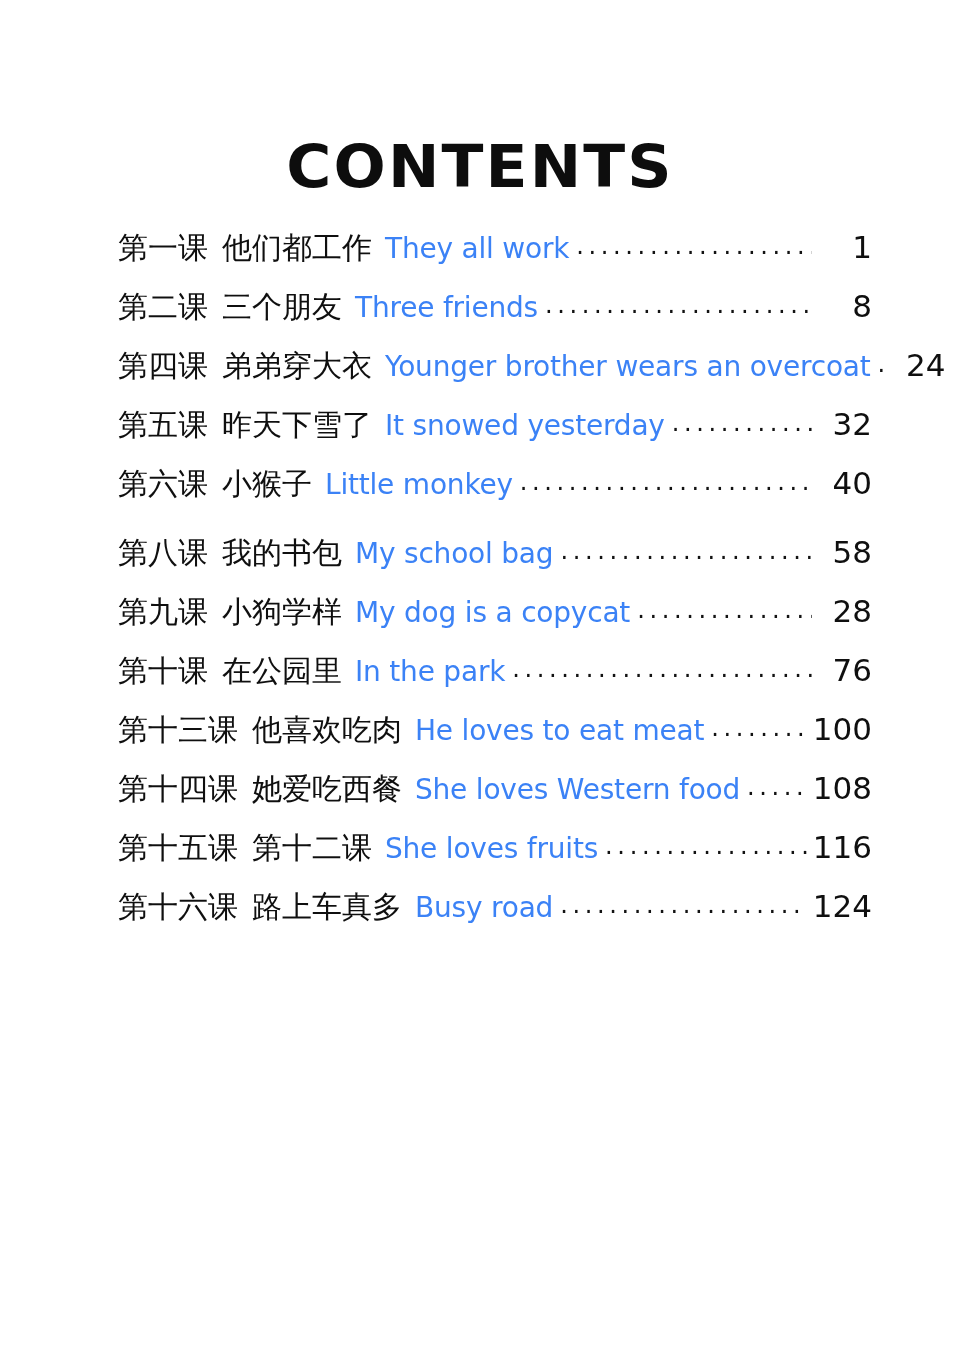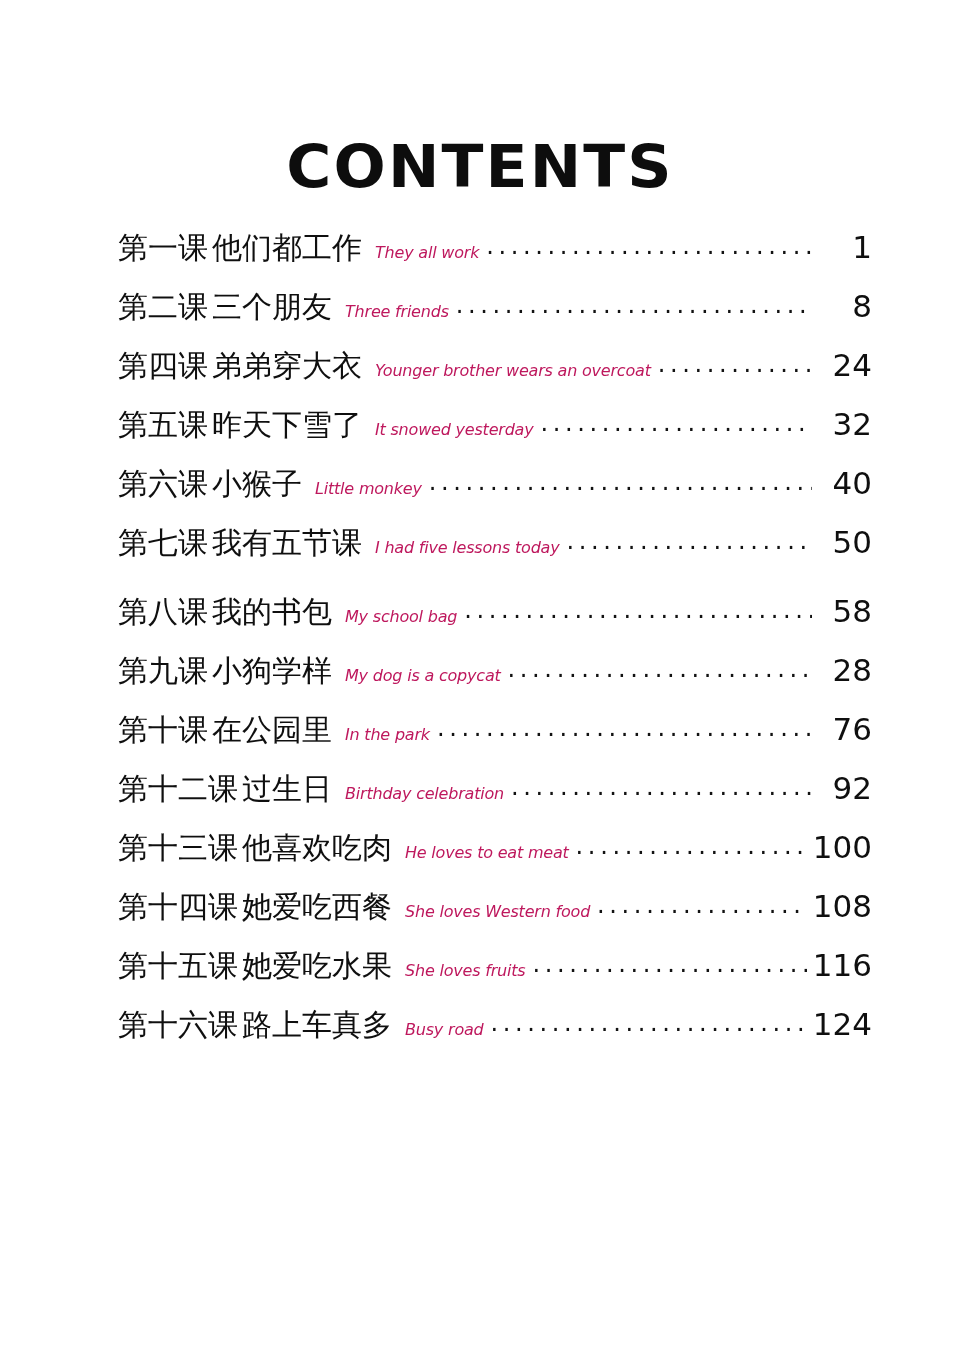--- a/index.html
+++ b/index.html
@@ -71,33 +71,32 @@
     line-height: 1;
     color: #0f0f0f;
     flex: 0 0 auto;
   }
 
   .cn-title {
     font-family: "DejaVu Serif", "Liberation Serif", serif;
     font-size: 30px;
     line-height: 1;
     color: #0f0f0f;
-    margin-left: 4px;
+    margin-left: 14px;
     flex: 0 0 auto;
   }
 
   .en-title {
     font-family: "DejaVu Sans", sans-serif;
-    font-size: 16px;
-    line-height: 1;
-    color: #be185d;
+    font-size: 28px;
+    line-height: 1;
+    color: #3b82f6;
     margin-left: 13px;
     flex: 0 0 auto;
     letter-spacing: -0.2px;
-    font-style: italic;
   }
 
   .leader {
     flex: 1 1 auto;
     min-width: 8px;
     overflow: hidden;
     margin: 0 6px 0 7px;
     position: relative;
     height: 1em;
   }
@@ -170,27 +169,20 @@
     </div>
 
     <div class="toc-row">
       <span class="lesson-no">第六课</span>
       <span class="cn-title">小猴子</span>
       <span class="en-title">Little monkey</span>
       <span class="leader"></span>
       <span class="page-no">40</span>
     </div>
 
-    <div class="toc-row">
-      <span class="lesson-no">第七课</span>
-      <span class="cn-title">我有五节课</span>
-      <span class="en-title">I had five lessons today</span>
-      <span class="leader"></span>
-      <span class="page-no">50</span>
-    </div>
 
     <div class="toc-row gap-before">
       <span class="lesson-no">第八课</span>
       <span class="cn-title">我的书包</span>
       <span class="en-title">My school bag</span>
       <span class="leader"></span>
       <span class="page-no">58</span>
     </div>
 
     <div class="toc-row">
@@ -203,47 +195,40 @@
 
     <div class="toc-row">
       <span class="lesson-no">第十课</span>
       <span class="cn-title">在公园里</span>
       <span class="en-title">In the park</span>
       <span class="leader"></span>
       <span class="page-no">76</span>
     </div>
 
 
-    <div class="toc-row">
-      <span class="lesson-no">第十二课</span>
-      <span class="cn-title">过生日</span>
-      <span class="en-title">Birthday celebration</span>
-      <span class="leader"></span>
-      <span class="page-no">92</span>
-    </div>
 
     <div class="toc-row">
       <span class="lesson-no">第十三课</span>
       <span class="cn-title">他喜欢吃肉</span>
       <span class="en-title">He loves to eat meat</span>
       <span class="leader"></span>
       <span class="page-no">100</span>
     </div>
 
     <div class="toc-row">
       <span class="lesson-no">第十四课</span>
       <span class="cn-title">她爱吃西餐</span>
       <span class="en-title">She loves Western food</span>
       <span class="leader"></span>
       <span class="page-no">108</span>
     </div>
 
     <div class="toc-row">
       <span class="lesson-no">第十五课</span>
-      <span class="cn-title">她爱吃水果</span>
+      <span class="cn-title">第十二课</span>
       <span class="en-title">She loves fruits</span>
       <span class="leader"></span>
       <span class="page-no">116</span>
     </div>
 
     <div class="toc-row">
       <span class="lesson-no">第十六课</span>
       <span class="cn-title">路上车真多</span>
       <span class="en-title">Busy road</span>
       <span class="leader"></span>

